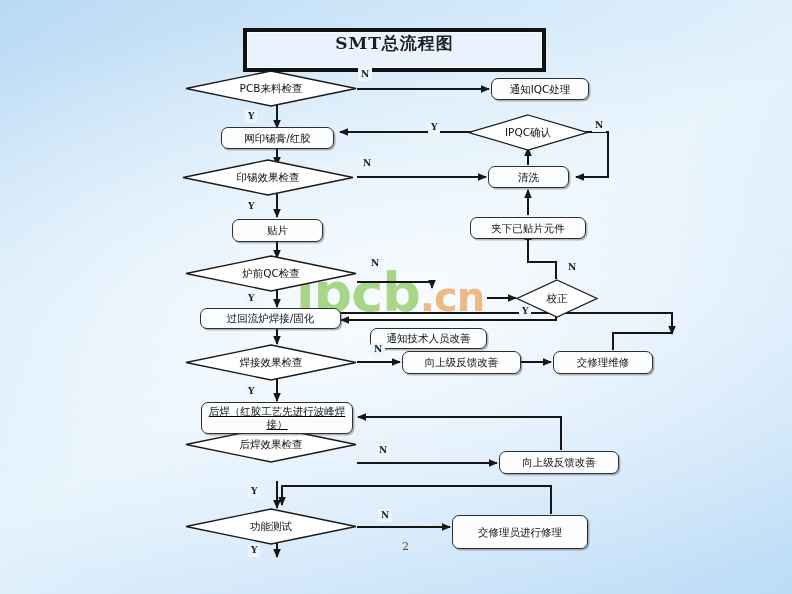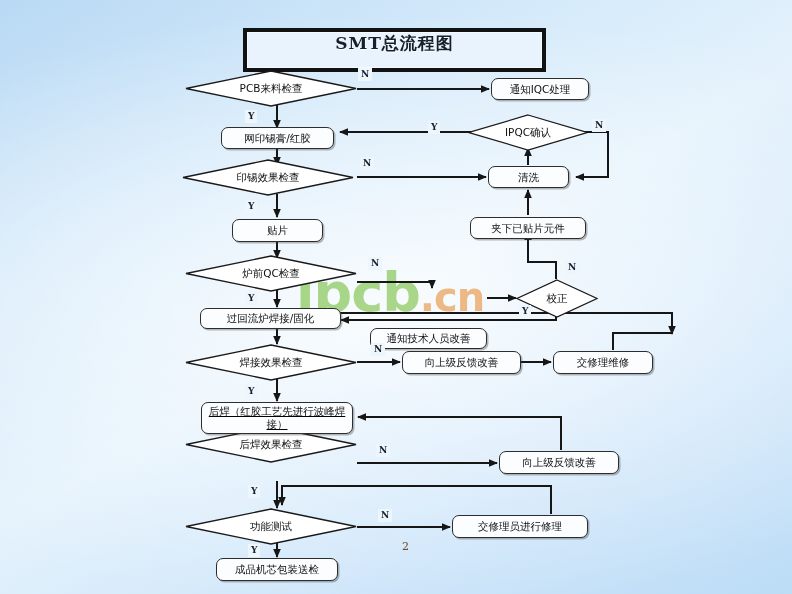--- a/index.html
+++ b/index.html
@@ -245,27 +245,24 @@
   </div>
 
   <div class="node proc" style="left:201px;top:402px;width:152px;height:32px;text-decoration:underline;">
     <span>后焊（红胶工艺先进行波峰焊接）</span>
   </div>
 
   <div class="node proc" style="left:499px;top:451px;width:120px;height:23px;">
     <span>向上级反馈改善</span>
   </div>
 
-  <div class="node proc" style="left:452px;top:515px;width:136px;height:23px;">
+  <div class="node proc" style="left:452px;top:515px;width:136px;height:34px;">
     <span>交修理员进行修理</span>
   </div>
 
-  <div class="node proc" style="left:216px;top:558px;width:122px;height:23px;">
-    <span>成品机芯包装送检</span>
-  </div>
 
   <div class="elabel" style="left:358px;top:68px;">N</div>
   <div class="elabel" style="left:245px;top:110px;">Y</div>
   <div class="elabel" style="left:428px;top:121px;">Y</div>
   <div class="elabel" style="left:592px;top:119px;">N</div>
   <div class="elabel" style="left:360px;top:157px;">N</div>
   <div class="elabel" style="left:245px;top:200px;">Y</div>
   <div class="elabel" style="left:368px;top:257px;">N</div>
   <div class="elabel" style="left:245px;top:292px;">Y</div>
   <div class="elabel" style="left:565px;top:261px;">N</div>

